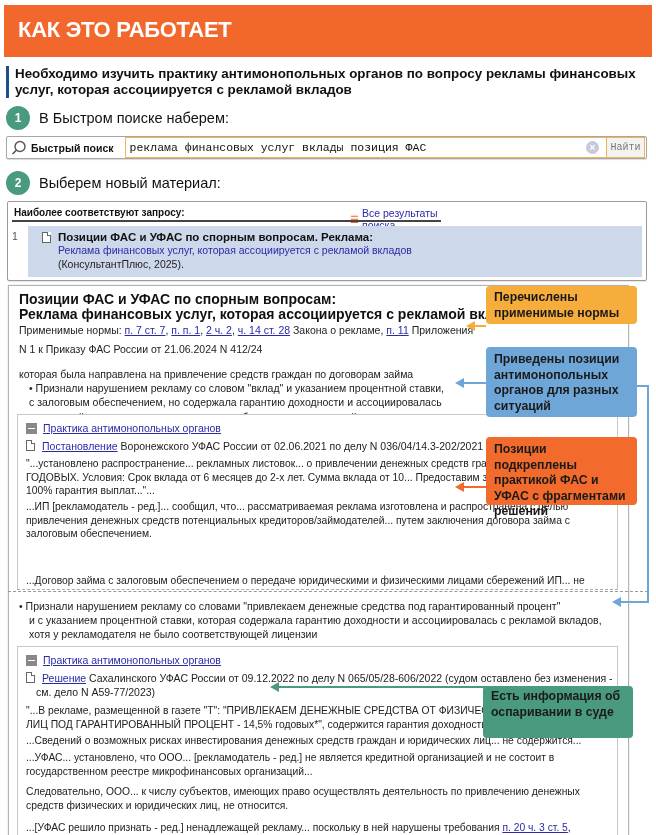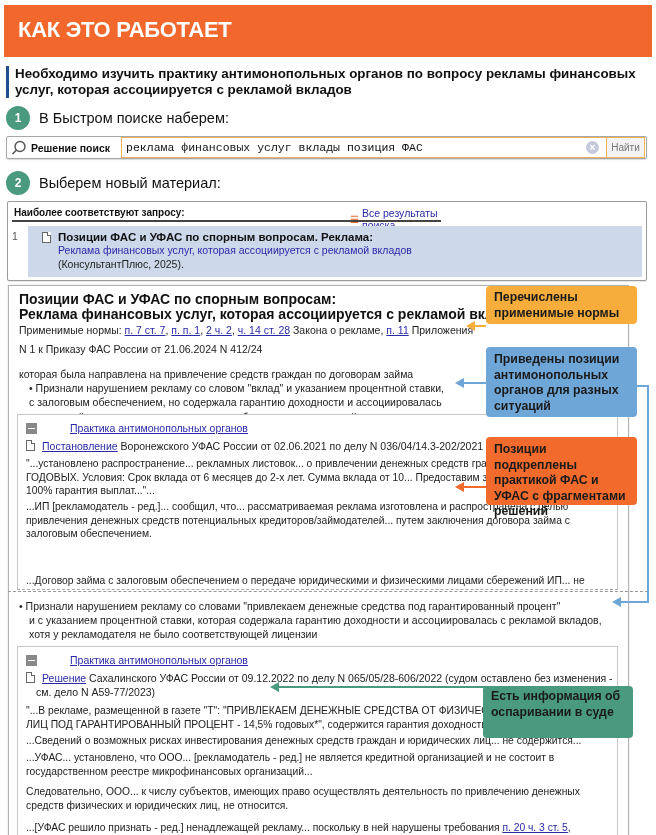--- a/index.html
+++ b/index.html
@@ -13,21 +13,21 @@
 
   .step { position: absolute; left: 6px; display: flex; align-items: center; }
   .step-badge { width: 24px; height: 24px; border-radius: 50%; background: #4a9a7f; color: #fff; font-size: 12px; font-weight: bold; display: flex; align-items: center; justify-content: center; }
   .step-label { margin-left: 9px; font-size: 14.5px; color: #111; }
 
   .search { position: absolute; left: 6px; top: 136px; width: 641px; height: 23px; border: 1px solid #a7a7a7; border-radius: 2px; background: #fff; display: flex; align-items: center; box-shadow: 0 1px 1px rgba(0,0,0,0.15); }
   .search-icon { width: 18px; height: 18px; margin-left: 3px; position: relative; }
   .search-label { font-size: 10.5px; font-weight: bold; margin-left: 3px; color: #111; white-space: nowrap; }
   .search-input { margin-left: 11px; flex: 1; height: 21px; border: 1px solid #f0b45a; border-right: none; font-family: Liberation Mono, monospace; font-size: 11.5px; padding-left: 4px; color: #111; outline: none; background: #fff; }
   .clear-icon { width: 13px; height: 13px; border-radius: 50%; background: #c6c9db; color: #fff; font-size: 10px; line-height: 13px; text-align: center; font-weight: bold; position: absolute; left: 586px; top: 141px; }
-  .find-btn { width: 39px; height: 21px; border: 1px solid #f0b45a; background: #f3f3f3; font-size: 10px; color: #777; font-family: Liberation Sans, sans-serif; margin-right: 1px; }
+  .find-btn { width: 39px; height: 21px; border: 1px solid #f0b45a; background: #f3f3f3; font-size: 10px; color: #777; font-family: Liberation Mono, monospace; margin-right: 1px; }
 
   .results { position: absolute; left: 7px; top: 201px; width: 640px; height: 80px; border: 1px solid #9b9b9b; border-radius: 2px; background: #fff; box-shadow: 0 1px 1px rgba(0,0,0,0.1); }
   .results-head { position: absolute; left: 4px; top: 3px; width: 429px; height: 17px; border-bottom: 2px solid #444; }
   .results-title { position: absolute; left: 2px; top: 2px; font-size: 10px; font-weight: bold; color: #111; }
   .all-results { position: absolute; left: 338px; top: 2px; font-size: 10.5px; color: #2a2aa8; display: flex; align-items: center; }
   .all-icon { color: #e86a2a; font-size: 10px; margin-right: 3px; }
   .result-row { position: absolute; left: 4px; top: 24px; width: 630px; height: 51px; }
   .result-num { position: absolute; left: 0; top: 4px; font-size: 10.5px; color: #555; }
   .result-body { position: absolute; left: 16px; top: 0; width: 614px; height: 51px; background: #cdd8ea; }
   .doc-icon { position: absolute; width: 9px; height: 11px; border: 1px solid #666; background: #fff; }
@@ -38,21 +38,21 @@
 
   .doc { position: absolute; left: 8px; top: 285px; width: 621px; height: 555px; border: 1px solid #b3b3b3; background: #fff; box-shadow: 0 0 2px rgba(0,0,0,0.15); }
   .doc-title { position: absolute; left: 10px; top: 6px; font-size: 14px; font-weight: bold; line-height: 14.5px; color: #111; }
   .norms { position: absolute; left: 10px; top: 35px; font-size: 10.5px; line-height: 18.5px; width: 460px; color: #222; }
   a.lnk { color: #2a2aa8; text-decoration: underline; }
   .bullet { position: absolute; left: 10px; font-size: 10.5px; line-height: 14.2px; color: #222; }
   .bullet .b-line { display: block; padding-left: 10px; }
   .bullet .b-line:first-child { padding-left: 0; }
 
   .practice { position: absolute; left: 8px; width: 601px; border: 1px solid #c8c8c8; border-bottom: 1px dashed #aaa; background: #fff; }
-  .practice-head { position: absolute; left: 8px; top: 7px; font-size: 10.5px; display: flex; align-items: center; gap: 27px; }
+  .practice-head { position: absolute; left: 8px; top: 7px; font-size: 10.5px; display: flex; align-items: center; }
   .minus-icon { width: 11px; height: 11px; background: #888; position: relative; margin-right: 6px; }
   .minus-icon:after { content: ""; position: absolute; left: 2px; top: 5px; width: 7px; height: 1px; background: #fff; }
   .case-line { position: absolute; left: 8px; font-size: 10.5px; line-height: 13.5px; color: #222; }
   .case-line .doc-icon { position: static; display: inline-block; vertical-align: -1px; margin-right: 7px; position: relative; }
   .para { position: absolute; left: 8px; font-size: 10.3px; line-height: 13.5px; color: #222; width: 590px; }
 
   .dashsep { position: absolute; left: 8px; width: 640px; border-top: 1px dashed #999; }
 
   .callout { position: absolute; border-radius: 4px; font-size: 12.3px; font-weight: bold; line-height: 15.5px; color: #1a1a1a; padding: 6px 8px; }
   .co-orange-y { left: 486px; top: 286px; width: 151px; height: 38px; background: #f6ad3c; padding-top: 4px; }
@@ -77,21 +77,21 @@
   <div class="step-label">В Быстром поиске наберем:</div>
 </div>
 
 <div class="search">
   <span class="search-icon">
     <svg width="18" height="18" viewBox="0 0 18 18">
         <circle cx="10" cy="7.5" r="5" fill="none" stroke="#555" stroke-width="1.4"></circle>
         <line x1="6.3" y1="11.2" x2="2.5" y2="15" stroke="#555" stroke-width="1.6"></line>
       </svg>
   </span>
-  <span class="search-label">Решение поиск</span>
+  <span class="search-label">Быстрый поиск</span>
   <input class="search-input" type="text" value="реклама финансовых услуг вклады позиция ФАС" style="">
   <button class="find-btn">Найти</button>
 </div>
 <div class="clear-icon">×</div>
 
 <div class="step" style="top:171px;">
   <div class="step-badge">2</div>
   <div class="step-label">Выберем новый материал:</div>
 </div>
 

